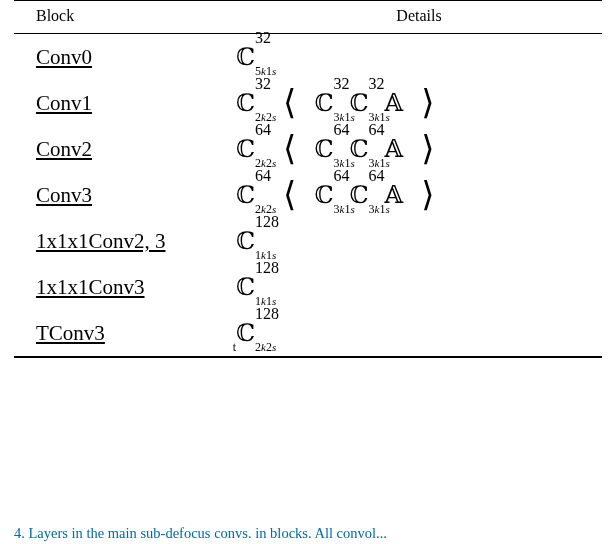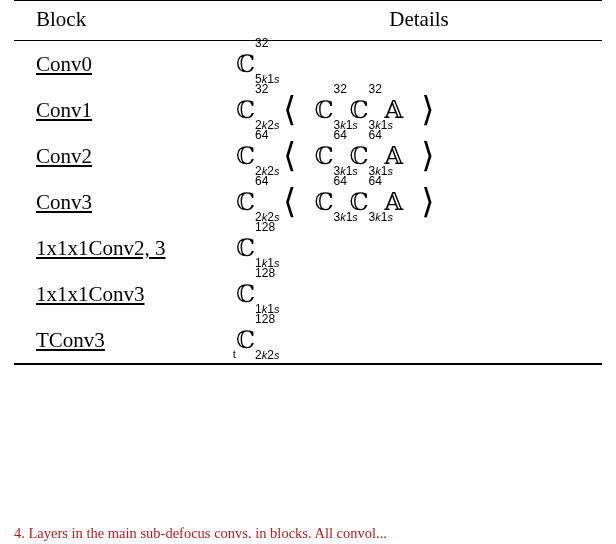--- a/index.html
+++ b/index.html
@@ -32,21 +32,21 @@
   .rule-top, .rule-mid, .rule-bottom {
     background: #000;
     height: 1.2px;
     width: 100%;
   }
   .rule-wrap { padding: 0; margin: 0; }
 
   thead th {
     text-align: left;
     font-weight: normal;
-    font-size: 21px;
+    font-size: 16px;
     padding: 6px 0 8px 0;
     vertical-align: bottom;
   }
   thead th.block-h { padding-left: 22px; }
   thead th.details-h { padding-left: 4px; text-align: center; }
 
   tbody td {
     vertical-align: middle;
     font-size: 21px;
     padding: 9px 0;
@@ -69,30 +69,30 @@
   }
   .op {
     position: relative;
     display: inline-block;
     vertical-align: baseline;
   }
   .op .sup {
     position: absolute;
     top: -14px;
     left: 100%;
-    font-size: 12px;
-    font-family: Liberation Sans, sans-serif;
+    font-size: 16px;
+    font-family: Liberation Serif, serif;
     white-space: nowrap;
   }
   .op .sub {
     position: absolute;
     bottom: -8px;
     left: 100%;
     font-size: 12px;
-    font-family: Liberation Sans, sans-serif;
+    font-family: Liberation Serif, serif;
     white-space: nowrap;
   }
   .op .presub {
     position: absolute;
     bottom: -8px;
     right: 100%;
     font-size: 12px;
     font-family: "Liberation Serif", serif;
     white-space: nowrap;
   }
@@ -112,21 +112,21 @@
     padding: 0 2px;
   }
 
   .caption {
     position: absolute;
     left: 14px;
     right: 14px;
     bottom: 2px;
     font-size: 14.5px;
     line-height: 1.25;
-    color: #b91c1c;
+    color: #0369a1;
     white-space: nowrap;
     overflow: hidden;
   }
   .caption .lbl { font-weight: normal; }
 </style>
 </head>
 <body>
 
 <div class="page">
 

